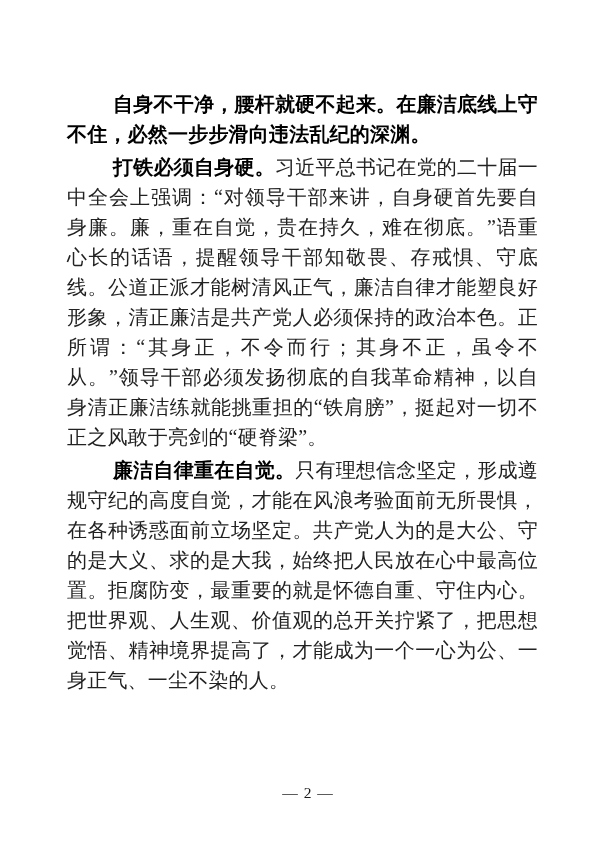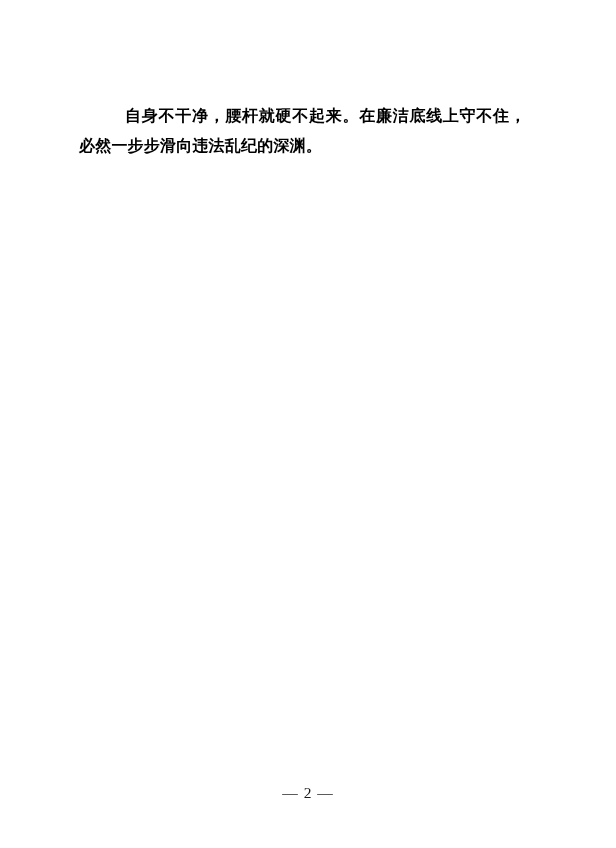--- a/index.html
+++ b/index.html
@@ -16,22 +16,22 @@
     font-family: "Liberation Serif", "DejaVu Serif", serif;
     color: #1f1f1f;
   }
   .text-block {
     position: absolute;
     left: 67px;
     top: 89px;
     width: 471px;
   }
   p.para {
-    margin: 12px;
-    font-size: 16px;
+    margin: 0;
+    font-size: 20px;
     line-height: 30px;
     text-align: justify;
     text-justify: inter-ideograph;
     text-indent: 46px;
     letter-spacing: 0.2px;
     color: #222222;
   }
   p.para + p.para {
     margin-top: 3px;
   }
@@ -54,15 +54,17 @@
     color: #1a1a1a;
     font-family: "Liberation Serif", "DejaVu Serif", serif;
   }
 </style>
 </head>
 <body>
 
 <div class="page">
   <div class="text-block">
     <p class="para"><span class="lead">自身不干净，腰杆就硬不起来。在廉洁底线上守不住，必然一步步滑向违法乱纪的深渊。</span><span class="body-text"></span></p>
+    <p class="para"><span class="lead">打铁必须自身硬。</span><span class="body-text">习近平总书记在党的二十届一中全会上强调：“对领导干部来讲，自身硬首先要自身廉。廉，重在自觉，贵在持久，难在彻底。”语重心长的话语，提醒领导干部知敬畏、存戒惧、守底线。公道正派才能树清风正气，廉洁自律才能塑良好形象，清正廉洁是共产党人必须保持的政治本色。正所谓：“其身正，不令而行；其身不正，虽令不从。”领导干部必须发扬彻底的自我革命精神，以自身清正廉洁练就能挑重担的“铁肩膀”，挺起对一切不正之风敢于亮剑的“硬脊梁”。</span></p>
+    <p class="para"><span class="lead">廉洁自律重在自觉。</span><span class="body-text">只有理想信念坚定，形成遵规守纪的高度自觉，才能在风浪考验面前无所畏惧，在各种诱惑面前立场坚定。共产党人为的是大公、守的是大义、求的是大我，始终把人民放在心中最高位置。拒腐防变，最重要的就是怀德自重、守住内心。把世界观、人生观、价值观的总开关拧紧了，把思想觉悟、精神境界提高了，才能成为一个一心为公、一身正气、一尘不染的人。</span></p>
   </div>
   <div class="page-number">— 2 —</div>
 </div>
 
 </body></html>

